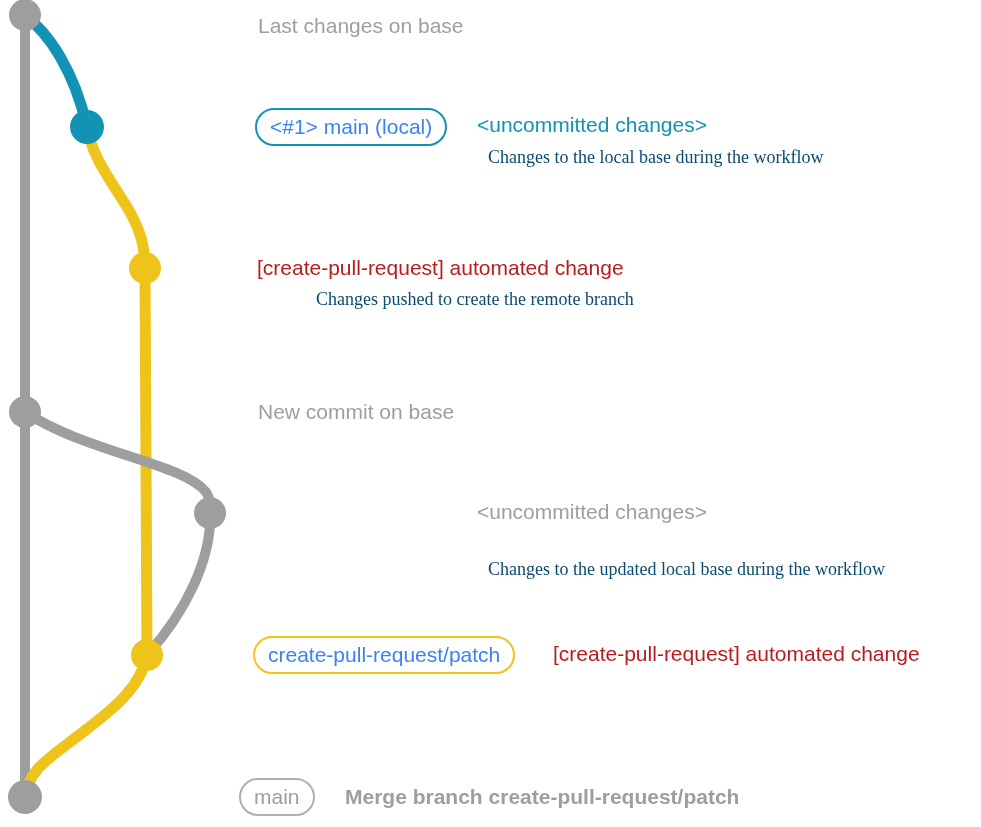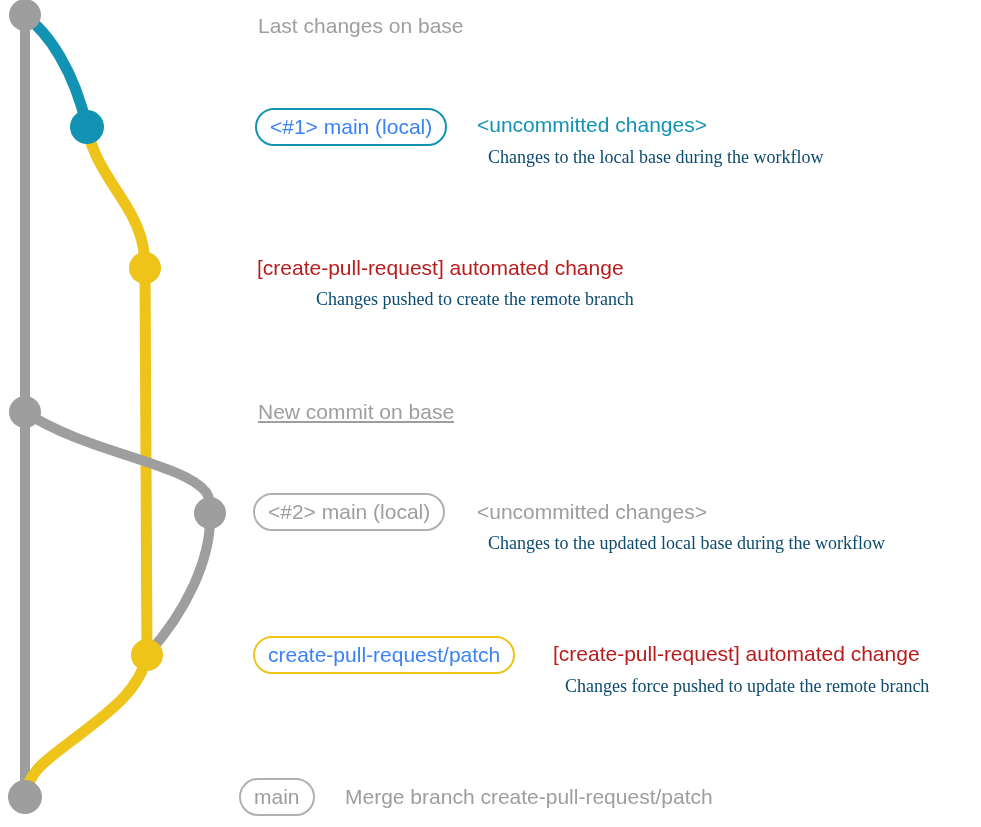--- a/index.html
+++ b/index.html
@@ -77,32 +77,28 @@
 
   <div class="abs" style="left:255px; top:108px;">
     <span class="badge teal">&lt;#1&gt; main (local)</span>
   </div>
   <div class="abs headline teal" style="left:477px; top:113px;">&lt;uncommitted changes&gt;</div>
   <div class="abs description" style="left:488px; top:147px;">Changes to the local base during the workflow</div>
 
   <div class="abs headline gold" style="left:257px; top:256px;">[create-pull-request] automated change</div>
   <div class="abs description" style="left:268px; top:289px;margin-left:48px;">Changes pushed to create the remote branch</div>
 
-  <div class="abs label" style="left:258px; top:400px;text-decoration:underline;">New commit on base</div>
+  <div class="abs label" style="left:258px; top:400px;">New commit on base</div>
 
-  <div class="abs" style="left:253px; top:493px;">
-    <span class="badge gray">&lt;#2&gt; main (local)</span>
-  </div>
   <div class="abs headline gray" style="left:477px; top:500px;">&lt;uncommitted changes&gt;</div>
-  <div class="abs description" style="left:488px; top:533px;text-align:center;">Changes to the updated local base during the workflow</div>
+  <div class="abs description" style="left:488px; top:559px;text-align:center;">Changes to the updated local base during the workflow</div>
 
   <div class="abs" style="left:253px; top:636px;">
     <span class="badge gold">create-pull-request/patch</span>
   </div>
   <div class="abs headline gold" style="left:553px; top:642px;">[create-pull-request] automated change</div>
-  <div class="abs description" style="left:565px; top:676px;">Changes force pushed to update the remote branch</div>
 
   <div class="abs" style="left:239px; top:778px;">
     <span class="badge gray">main</span>
   </div>
-  <div class="abs label" style="left:345px; top:785px;">Merge branch create-pull-request/patch</div>
+  <div class="abs label" style="left:345px; top:785px;font-weight:bold;">Merge branch create-pull-request/patch</div>
 
 </div>
 
 </body></html>

